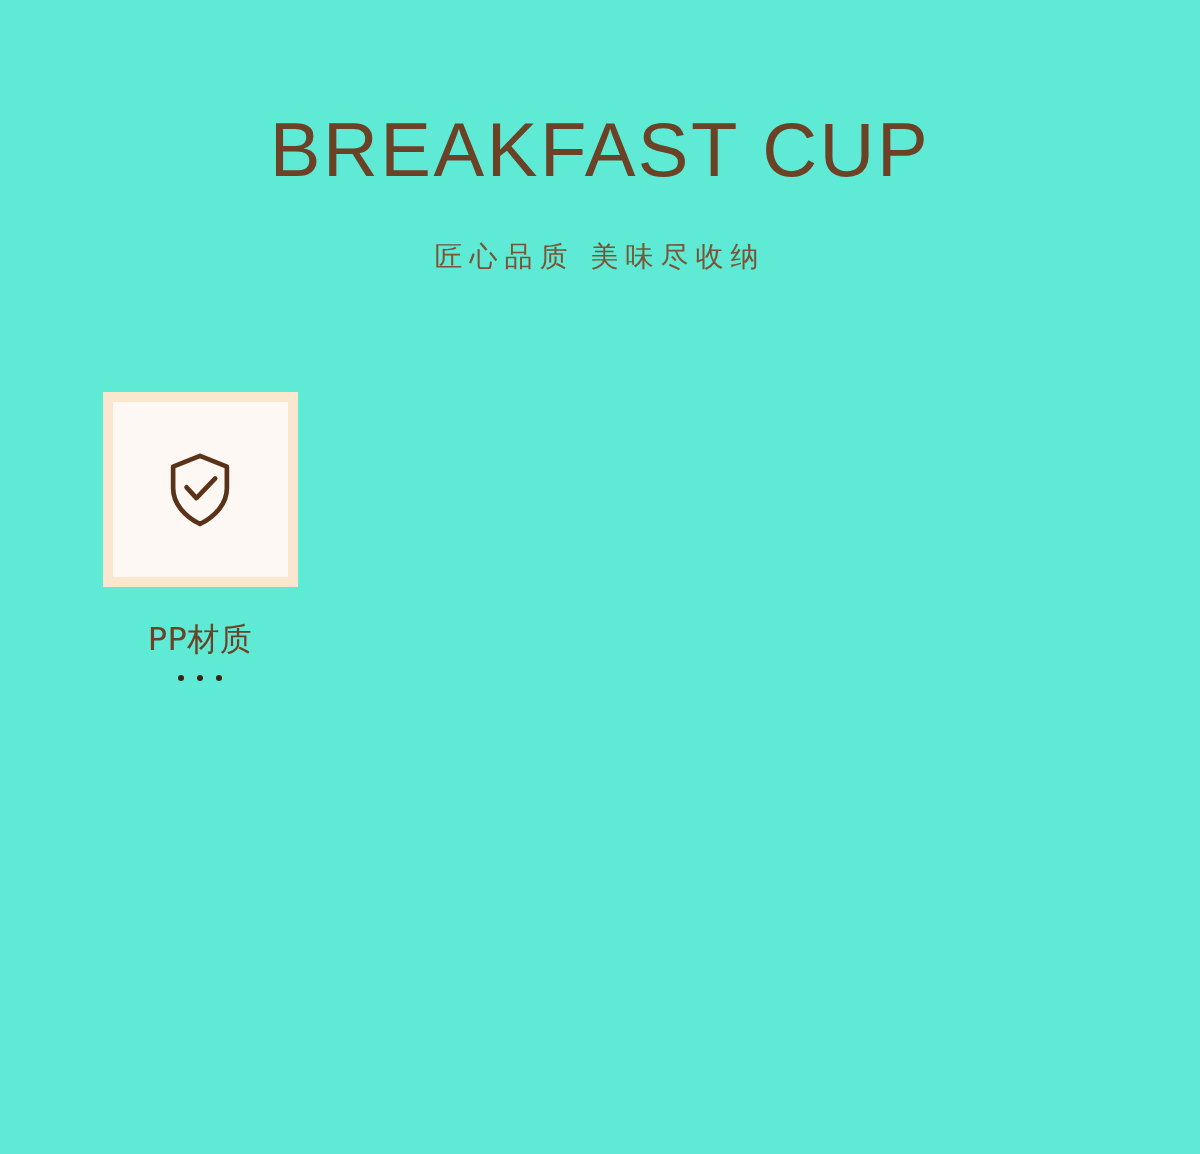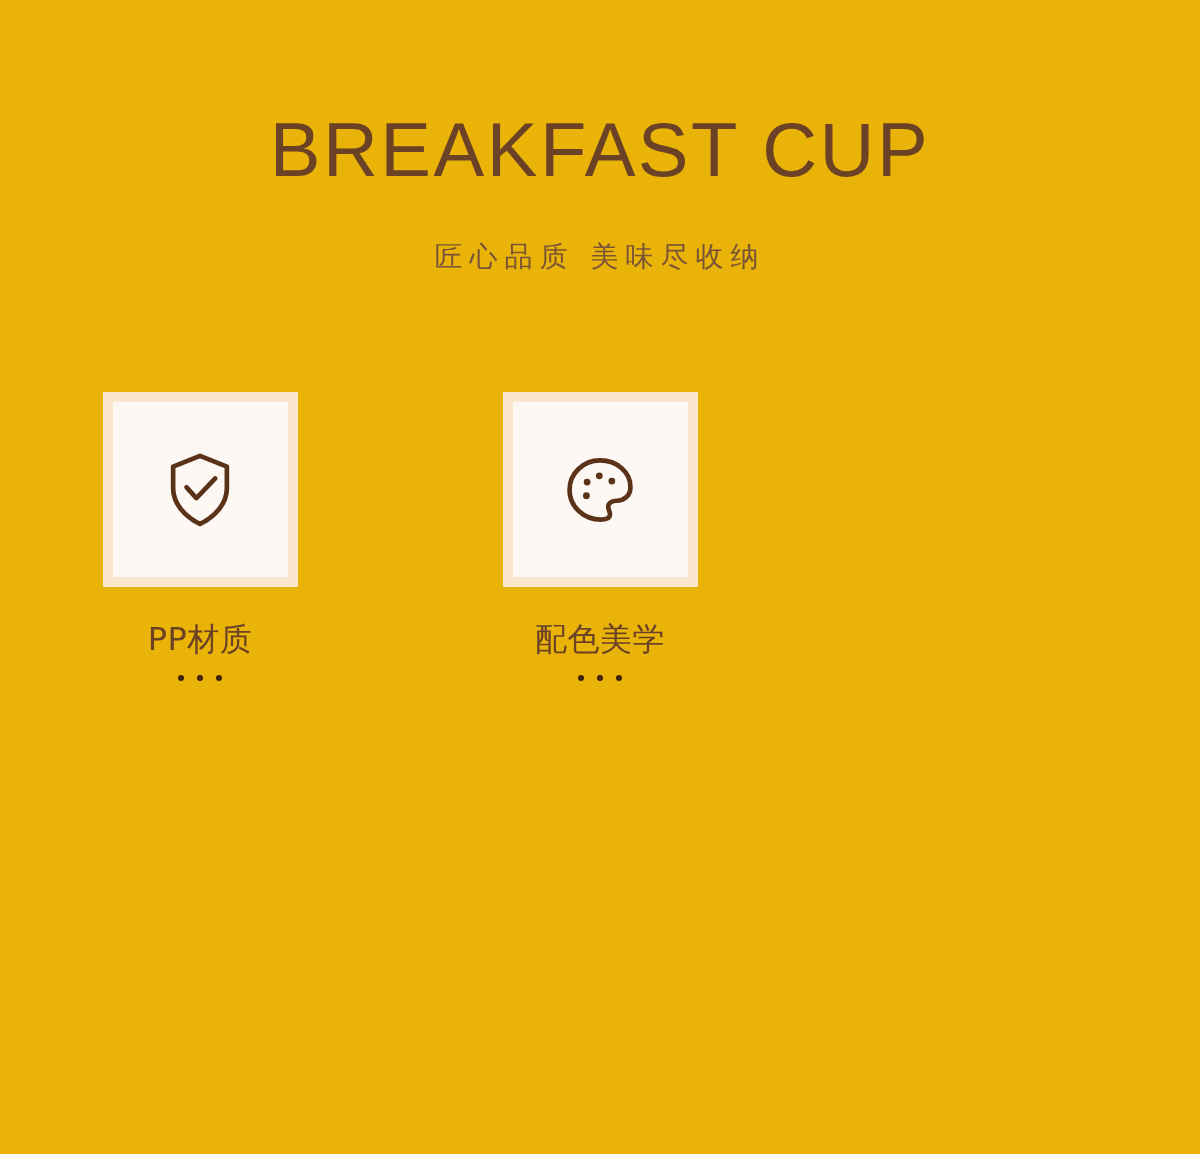--- a/index.html
+++ b/index.html
@@ -12,21 +12,21 @@
     background: #FDF6F0;
     font-family: "Liberation Sans", "DejaVu Sans", sans-serif;
     overflow: hidden;
     position: relative;
   }
 
   .page {
     position: relative;
     width: 1200px;
     height: 1154px;
-    background: #eab308;
+    background: #5eead4;
   }
 
   
   .header {
     position: absolute;
     top: 0;
     left: 0;
     width: 1200px;
     text-align: center;
   }
@@ -133,35 +133,16 @@
       <div class="dots">
         <i></i>
         <i></i>
         <i></i>
       </div>
     </div>
 
 
 
 
-    <div class="feature">
-      <div class="icon-box">
-        <span>
-          <svg width="86" height="86" viewBox="0 0 48 48" fill="none" stroke="#5A3218" stroke-width="2.6" stroke-linecap="round" stroke-linejoin="round">
-            <path d="M24 7.5 C33.6 7.5 41 14.2 41 22.3 C41 27.4 37.1 30 33.4 30 C30.6 30 28.6 31.3 28.6 33.4 C28.6 35 29.6 36 29.6 37.6 C29.6 39.4 27.8 40.5 24.6 40.5 C14.8 40.5 7 33.2 7 24 C7 14.8 14.6 7.5 24 7.5 Z"></path>
-            <circle cx="16.4" cy="27.2" r="1.9" fill="#5A3218" stroke="none"></circle>
-            <circle cx="16.8" cy="19.6" r="1.9" fill="#5A3218" stroke="none"></circle>
-            <circle cx="23.6" cy="16.1" r="1.9" fill="#5A3218" stroke="none"></circle>
-            <circle cx="30.6" cy="19.0" r="1.9" fill="#5A3218" stroke="none"></circle>
-          </svg>
-        </span>
-      </div>
-      <div class="feature-label">配色美学</div>
-      <div class="dots">
-        <i></i>
-        <i></i>
-        <i></i>
-      </div>
-    </div>
 
 
   </div>
 </div>
 
 </body></html>

